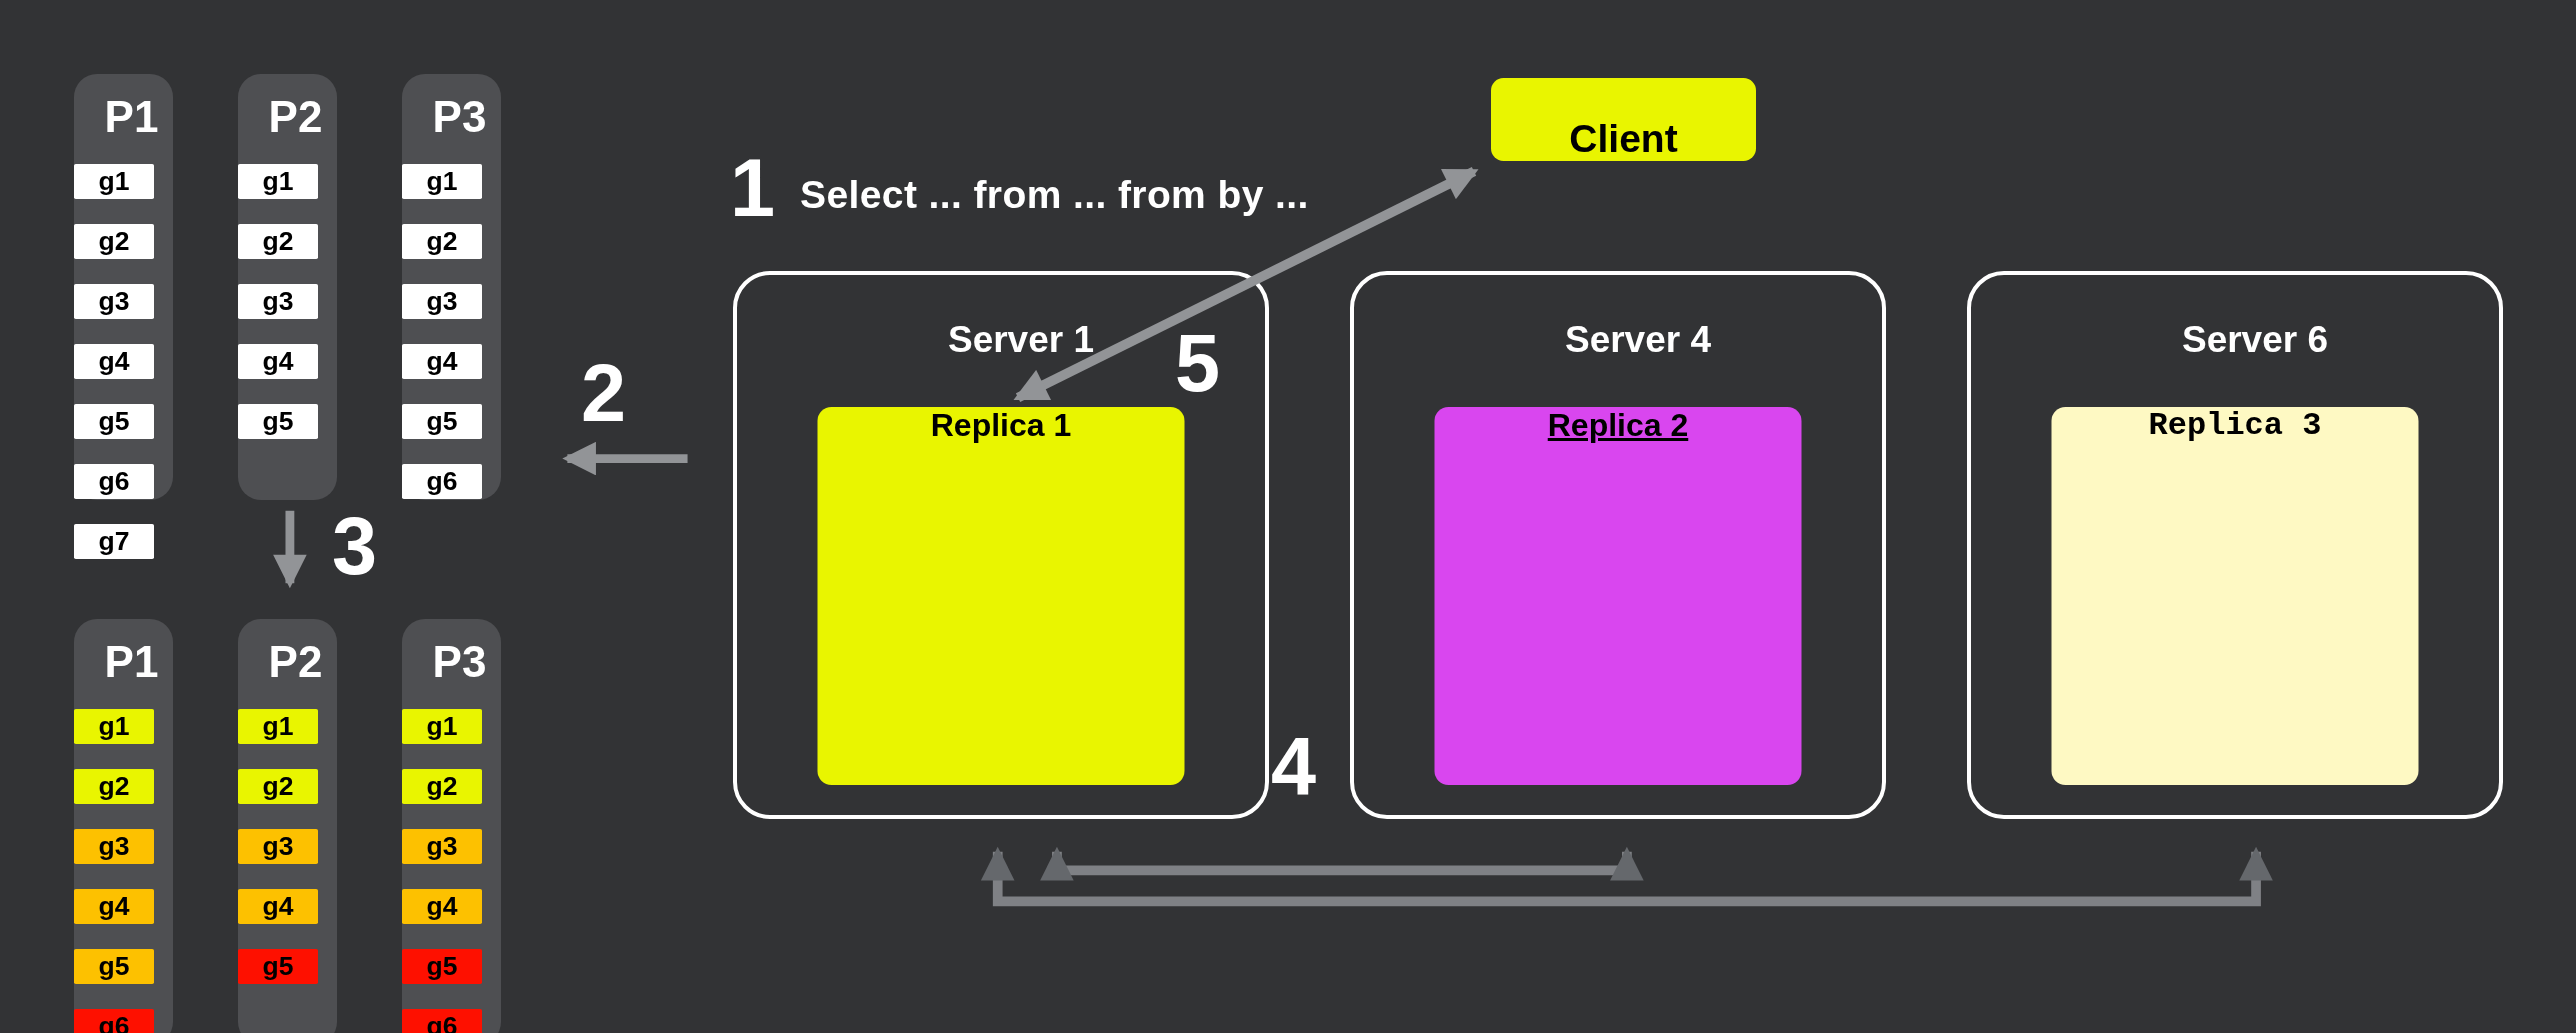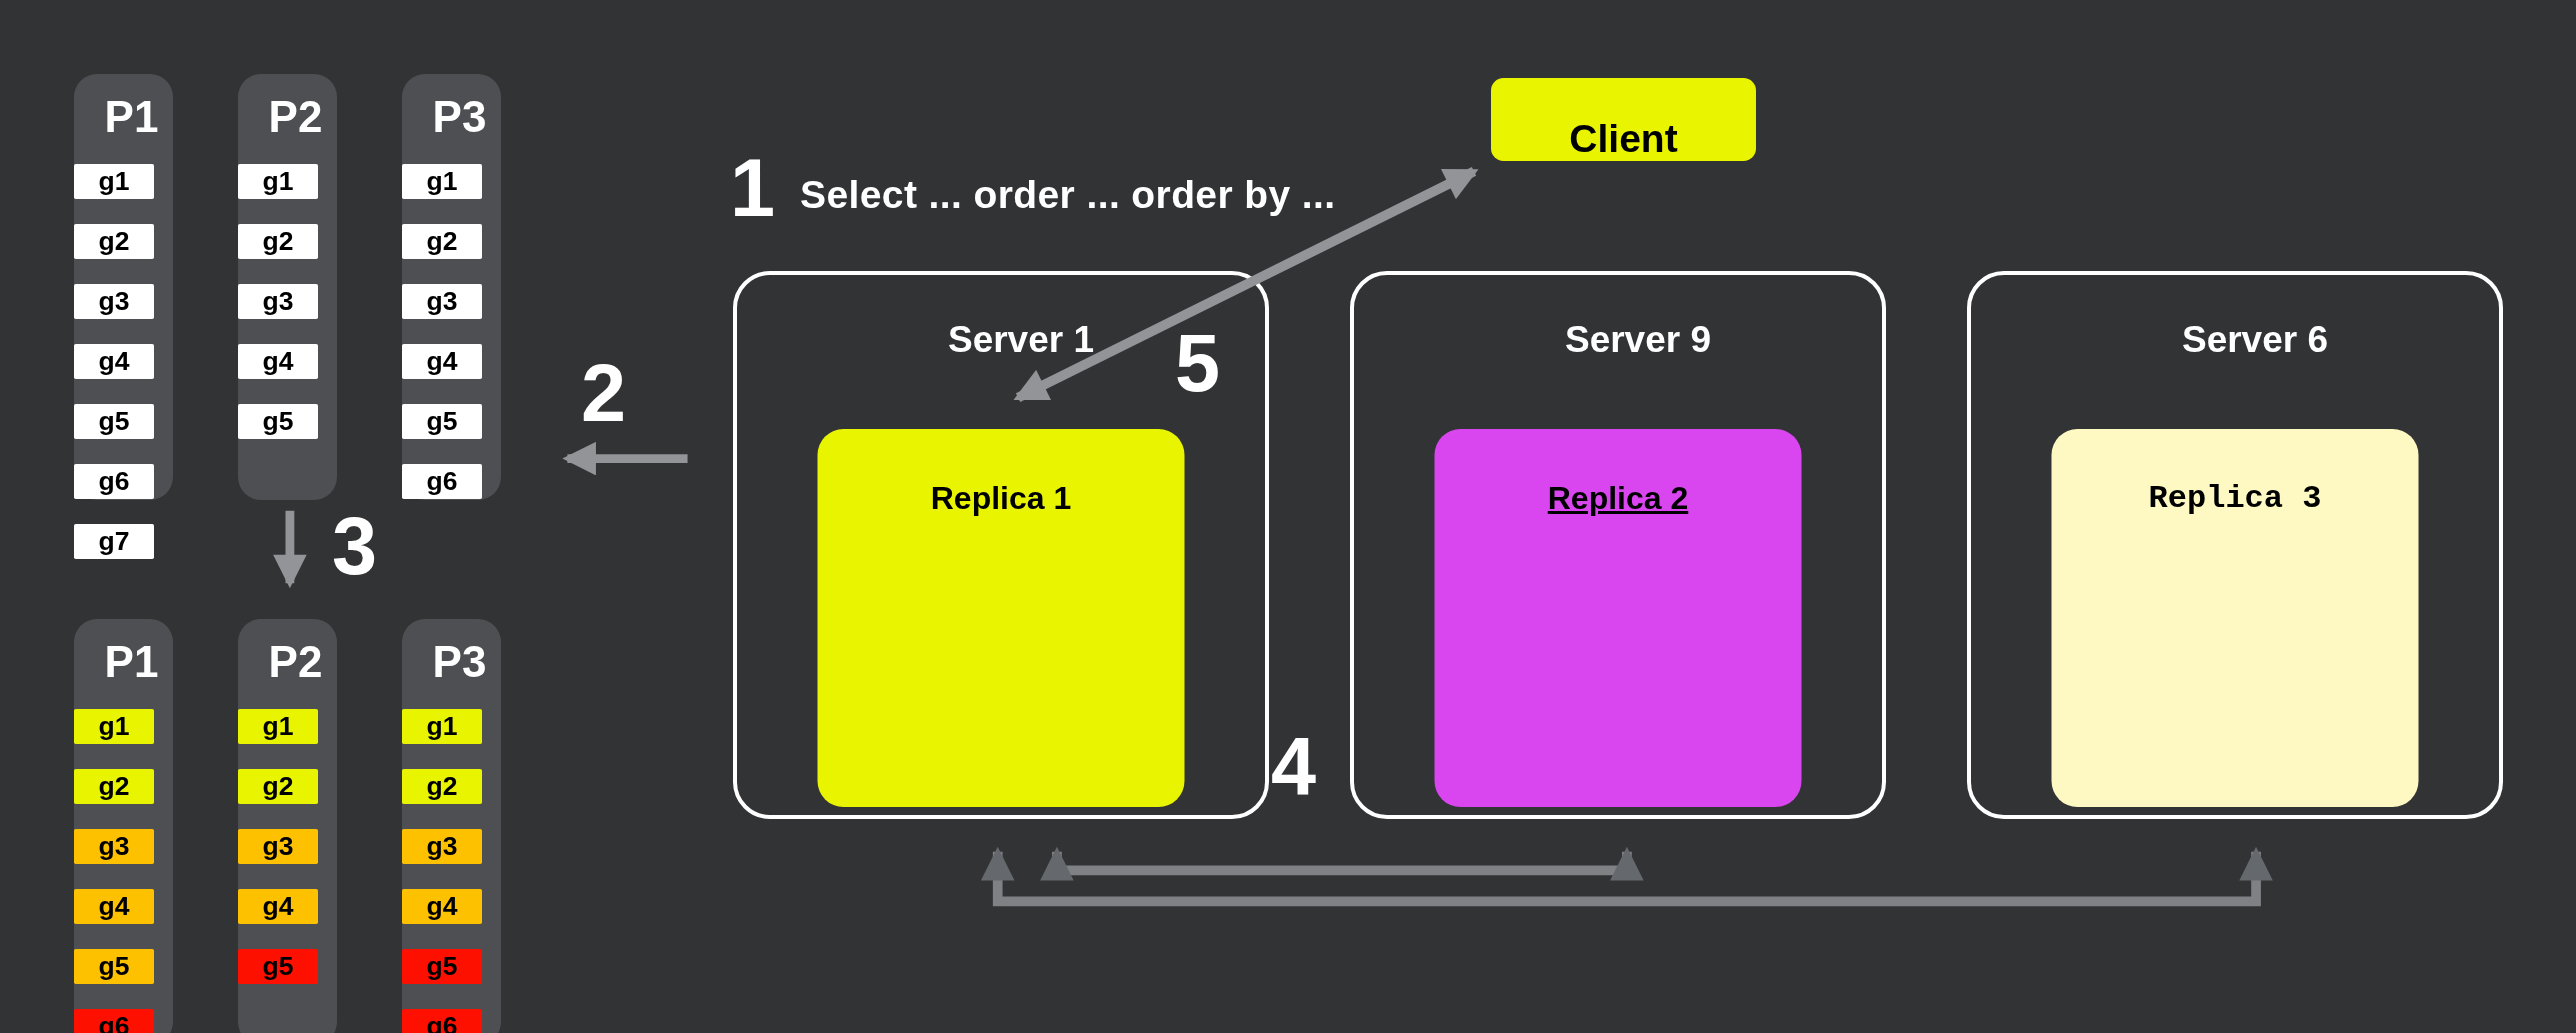--- a/index.html
+++ b/index.html
@@ -43,22 +43,22 @@
   .server{
     width:536px;height:548px;
     border:4.4px solid #ffffff;border-radius:37px;
     box-sizing:border-box;position:relative;
   }
   .server .slabel{
     margin-top:44px;text-align:center;color:#ffffff;font-size:37px;padding-left:40px;
   }
   .replica{
     position:absolute;left:50%;transform:translateX(-50%);
-    top:154px;width:367px;height:378px;border-radius:26px;
-    text-align:center;box-sizing:border-box;padding-top:51px;
+    top:132px;width:367px;height:378px;border-radius:14px;
+    text-align:center;box-sizing:border-box;
     color:#000;font-size:32px;
   }
   
   .stepnum{
     position:absolute;color:#ffffff;font-size:81px;line-height:1;
   }
   .step-1{left:730px;top:148px;}
   .step-2{left:581px;top:353px;}
   .step-3{left:332px;top:506px;}
   .step-4{left:1271px;top:726px;}
@@ -152,40 +152,40 @@
   </div>
 
   <div class="servers">
       <div class="server">
     <div class="slabel">Server 1</div>
     <div class="replica" style="background: rgb(233, 245, 0);">
       <span>Replica 1</span>
     </div>
   </div>
       <div class="server">
-    <div class="slabel">Server 9</div>
+    <div class="slabel">Server 4</div>
     <div class="replica" style="background: #d946ef; text-decoration: underline;">
       <span>Replica 2</span>
     </div>
   </div>
       <div class="server">
     <div class="slabel">Server 6</div>
     <div class="replica" style="background: #fef9c3; font-family: Liberation Mono, monospace;">
       <span>Replica 3</span>
     </div>
   </div>
     </div>
 
   <div class="stepnum step-1">1</div>
   <div class="stepnum step-2">2</div>
   <div class="stepnum step-3">3</div>
   <div class="stepnum step-4">4</div>
   <div class="stepnum step-5">5</div>
 
-  <div class="query">Select ... order ... order by ...</div>
+  <div class="query">Select ... from ... from by ...</div>
 
   <svg class="overlay" width="2576" height="1033" viewBox="0 0 2915 1169">
     <defs>
       <marker id="headLight" viewBox="0 0 10 10" refX="8.5" refY="5" markerWidth="40" markerHeight="38" markerUnits="userSpaceOnUse" orient="auto-start-reverse">
         <path d="M0,0 L10,5 L0,10 Z" fill="#929497"></path>
       </marker>
       <marker id="headDark" viewBox="0 0 10 10" refX="8.5" refY="5" markerWidth="40" markerHeight="38" markerUnits="userSpaceOnUse" orient="auto-start-reverse">
         <path d="M0,0 L10,5 L0,10 Z" fill="#65686c"></path>
       </marker>
     </defs>

